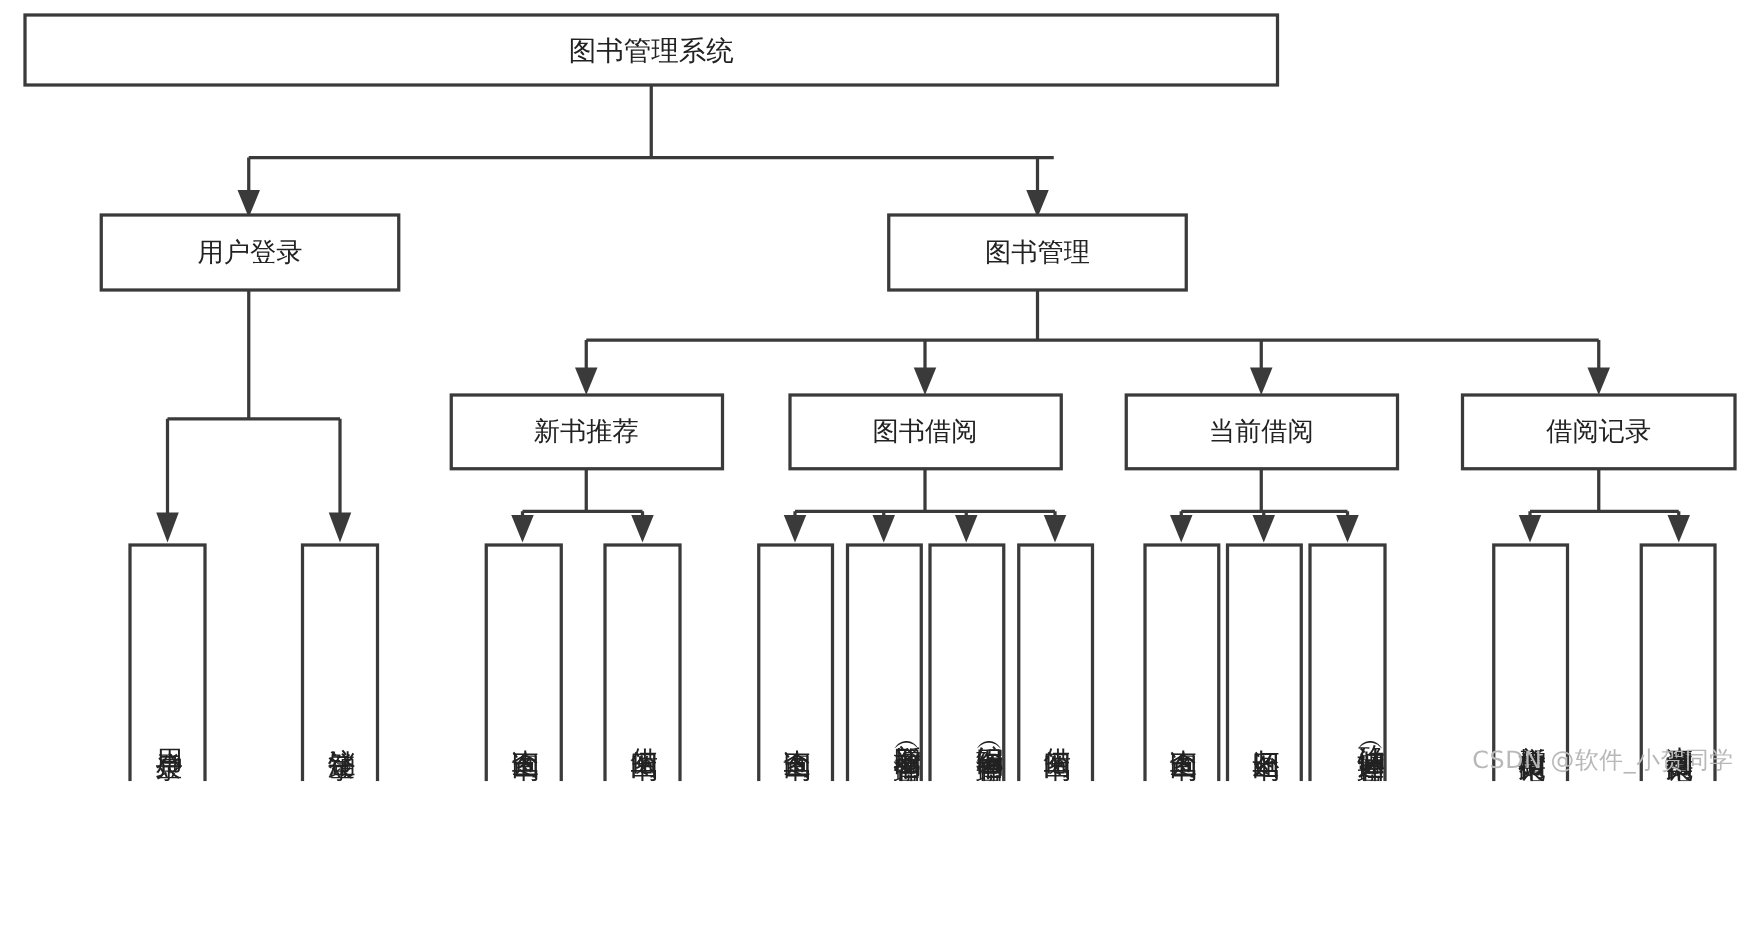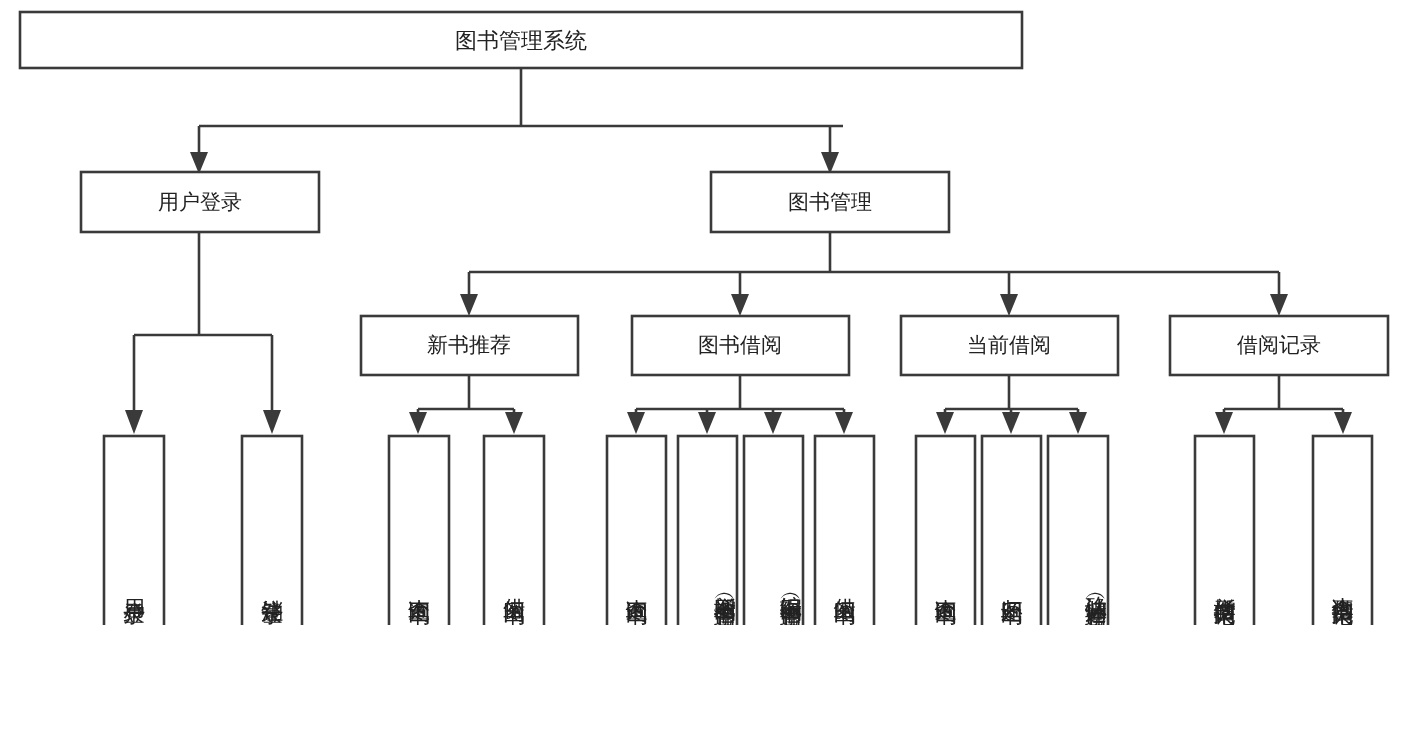--- a/index.html
+++ b/index.html
@@ -239,20 +239,21 @@
     <div class="vlabel" style="position:absolute;left:815px;top:436px;width:59px;height:298px;">借阅图书</div>
 
     <div class="vlabel" style="position:absolute;left:916px;top:436px;width:59px;height:298px;">查询图书</div>
     <div class="vlabel" style="position:absolute;left:982px;top:436px;width:59px;height:298px;">归还图书</div>
     <div class="vlabel vlabel-top" style="position:absolute;left:1048px;top:436px;width:60px;height:298px;">确认归还（管理员）</div>
 
     <div class="vlabel" style="position:absolute;left:1195px;top:436px;width:59px;height:298px;">新增借阅记录</div>
     <div class="vlabel" style="position:absolute;left:1313px;top:436px;width:59px;height:298px;">查询借阅记录</div>
   </div>
 
+  <div class="watermark">CSDN @软件_小贺同学</div>
 
 </div>
 
 <style>
   .vlabel {
     writing-mode: vertical-rl;
     text-orientation: upright;
     font-family: "DejaVu Sans", "Liberation Sans", sans-serif;
     font-size: 22px;
     line-height: 1.12;

